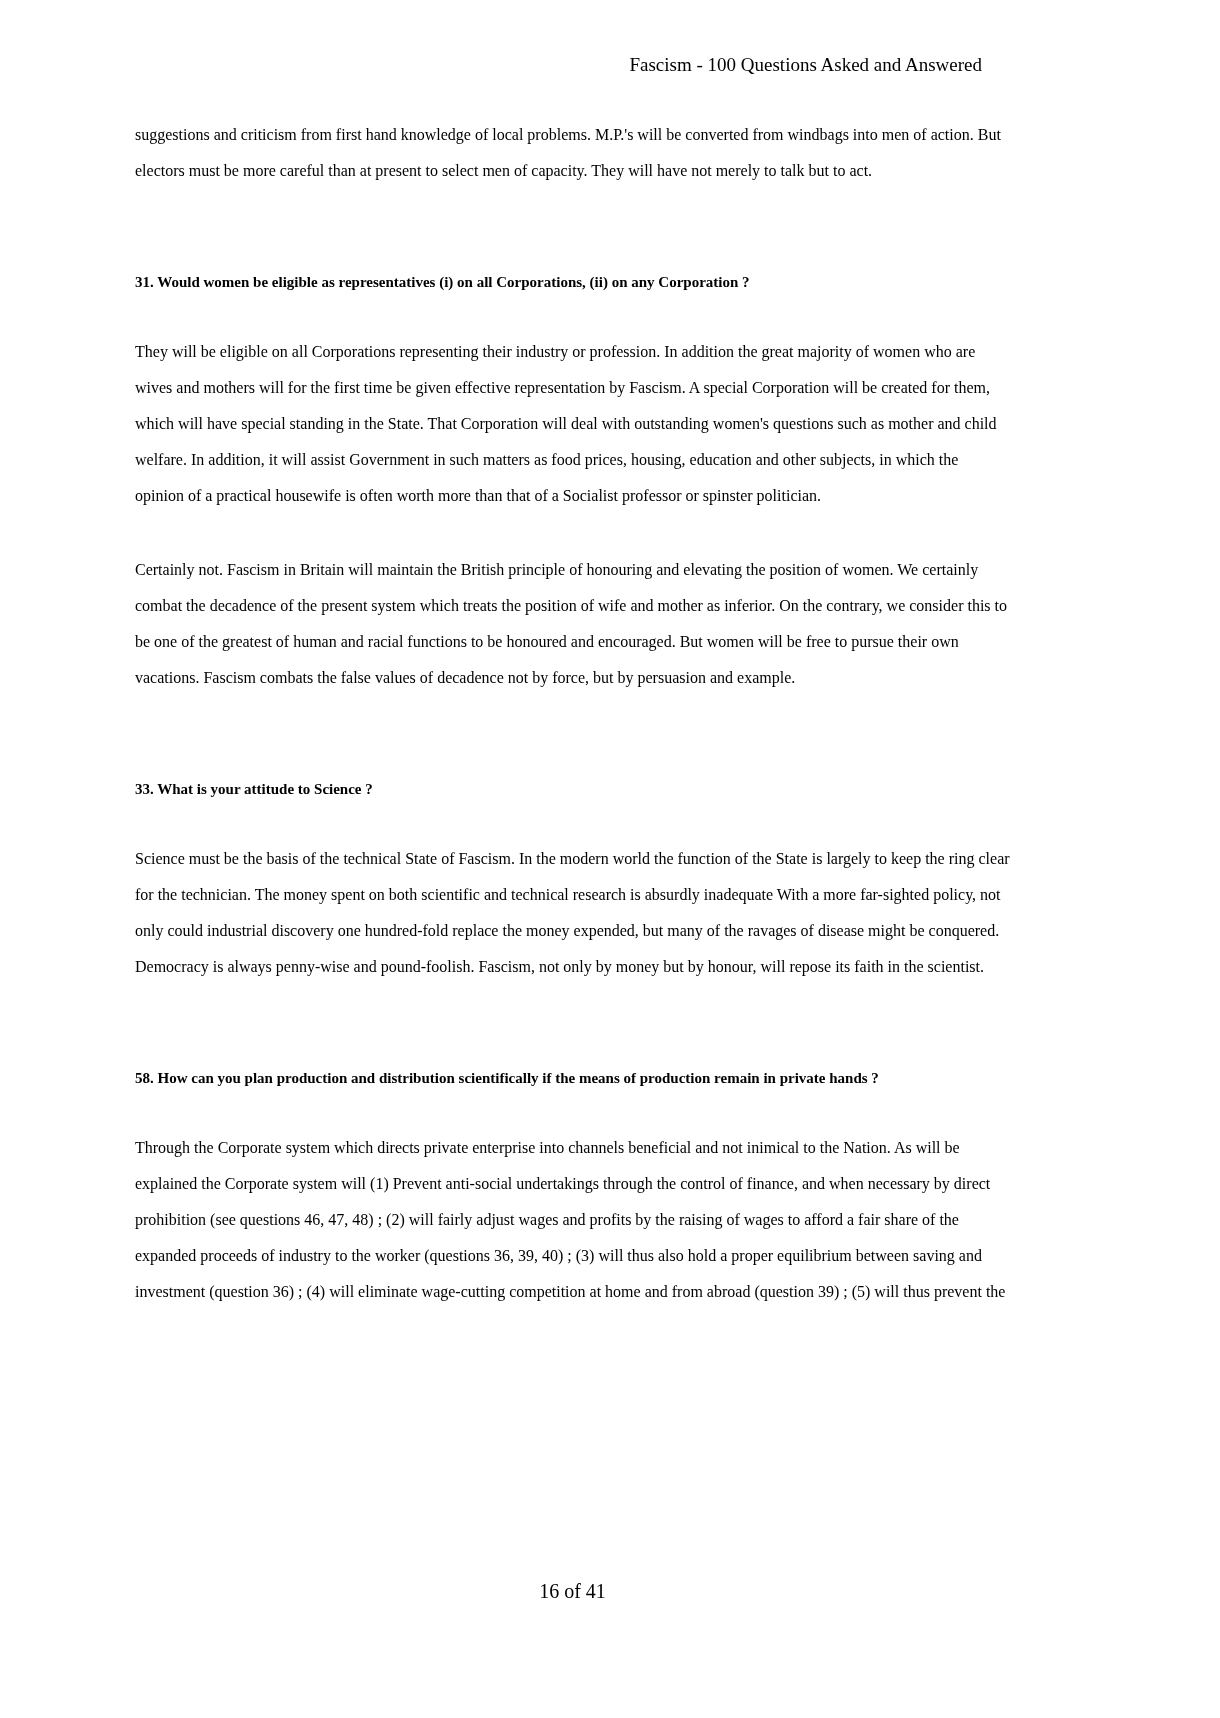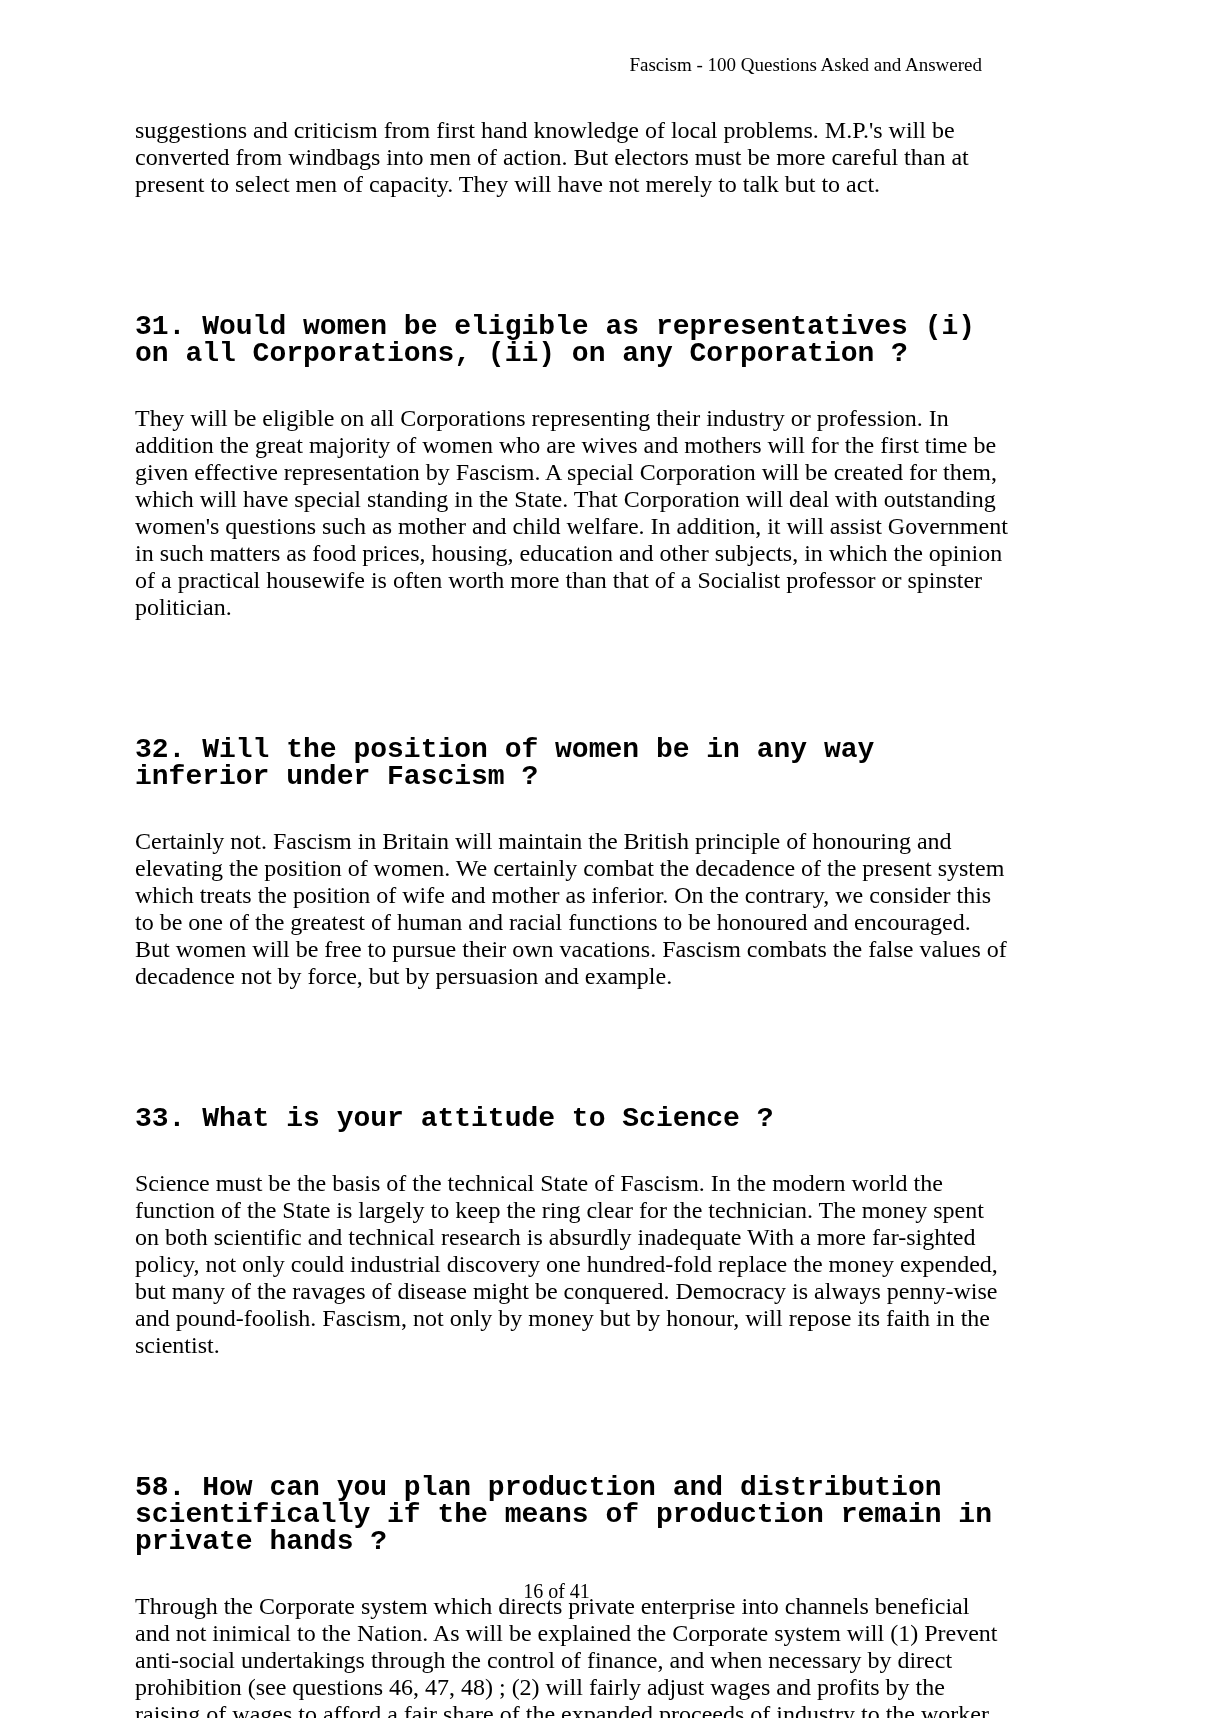--- a/index.html
+++ b/index.html
@@ -26,38 +26,37 @@
     text-align: right;
     padding-right: 28px;
     font-size: 19px;
     line-height: 25px;
     margin: 0 0 40px 0;
   }
   p {
     margin: 0;
   }
   .body-text {
-    font-size: 24px;
-    line-height: 27px;
+    font-size: 16px;
+    line-height: 36px;
     text-align: left;
   }
   .question {
-    font-size: 28px;
+    font-size: 15px;
     line-height: 27px;
     font-weight: bold;
-    margin-top: 115px;
-    font-family: Liberation Mono, monospace;
+    margin-top: 80px;
   }
   .answer {
     margin-top: 38px;
   }
   .footer {
     position: absolute;
     top: 1578px;
-    left: 119px;
+    left: 135px;
     width: 875px;
     text-align: center;
     font-size: 20px;
     line-height: 27px;
   }
 </style>
 </head>
 <body>
 
 <div class="page">
@@ -67,21 +66,20 @@
   </div>
 
   <p class="body-text">suggestions and criticism from first hand knowledge of local problems. M.P.'s will be converted from windbags into men of action. But electors must be more careful than at present to select men of capacity. They will have not merely to talk but to act.</p>
 
   <div class="section">
     <p class="body-text question">31. Would women be eligible as representatives (i) on all Corporations, (ii) on any Corporation ?</p>
     <p class="body-text answer">They will be eligible on all Corporations representing their industry or profession. In addition the great majority of women who are wives and mothers will for the first time be given effective representation by Fascism. A special Corporation will be created for them, which will have special standing in the State. That Corporation will deal with outstanding women's questions such as mother and child welfare. In addition, it will assist Government in such matters as food prices, housing, education and other subjects, in which the opinion of a practical housewife is often worth more than that of a Socialist professor or spinster politician.</p>
   </div>
 
   <div class="section">
-    <p class="body-text question">32. Will the position of women be in any way inferior under Fascism ?</p>
     <p class="body-text answer">Certainly not. Fascism in Britain will maintain the British principle of honouring and elevating the position of women. We certainly combat the decadence of the present system which treats the position of wife and mother as inferior. On the contrary, we consider this to be one of the greatest of human and racial functions to be honoured and encouraged. But women will be free to pursue their own vacations. Fascism combats the false values of decadence not by force, but by persuasion and example.</p>
   </div>
 
   <div class="section">
     <p class="body-text question">33. What is your attitude to Science ?</p>
     <p class="body-text answer">Science must be the basis of the technical State of Fascism. In the modern world the function of the State is largely to keep the ring clear for the technician. The money spent on both scientific and technical research is absurdly inadequate With a more far-sighted policy, not only could industrial discovery one hundred-fold replace the money expended, but many of the ravages of disease might be conquered. Democracy is always penny-wise and pound-foolish. Fascism, not only by money but by honour, will repose its faith in the scientist.</p>
   </div>
 
   <div class="section">
     <p class="body-text question">58. How can you plan production and distribution scientifically if the means of production remain in private hands ?</p>

